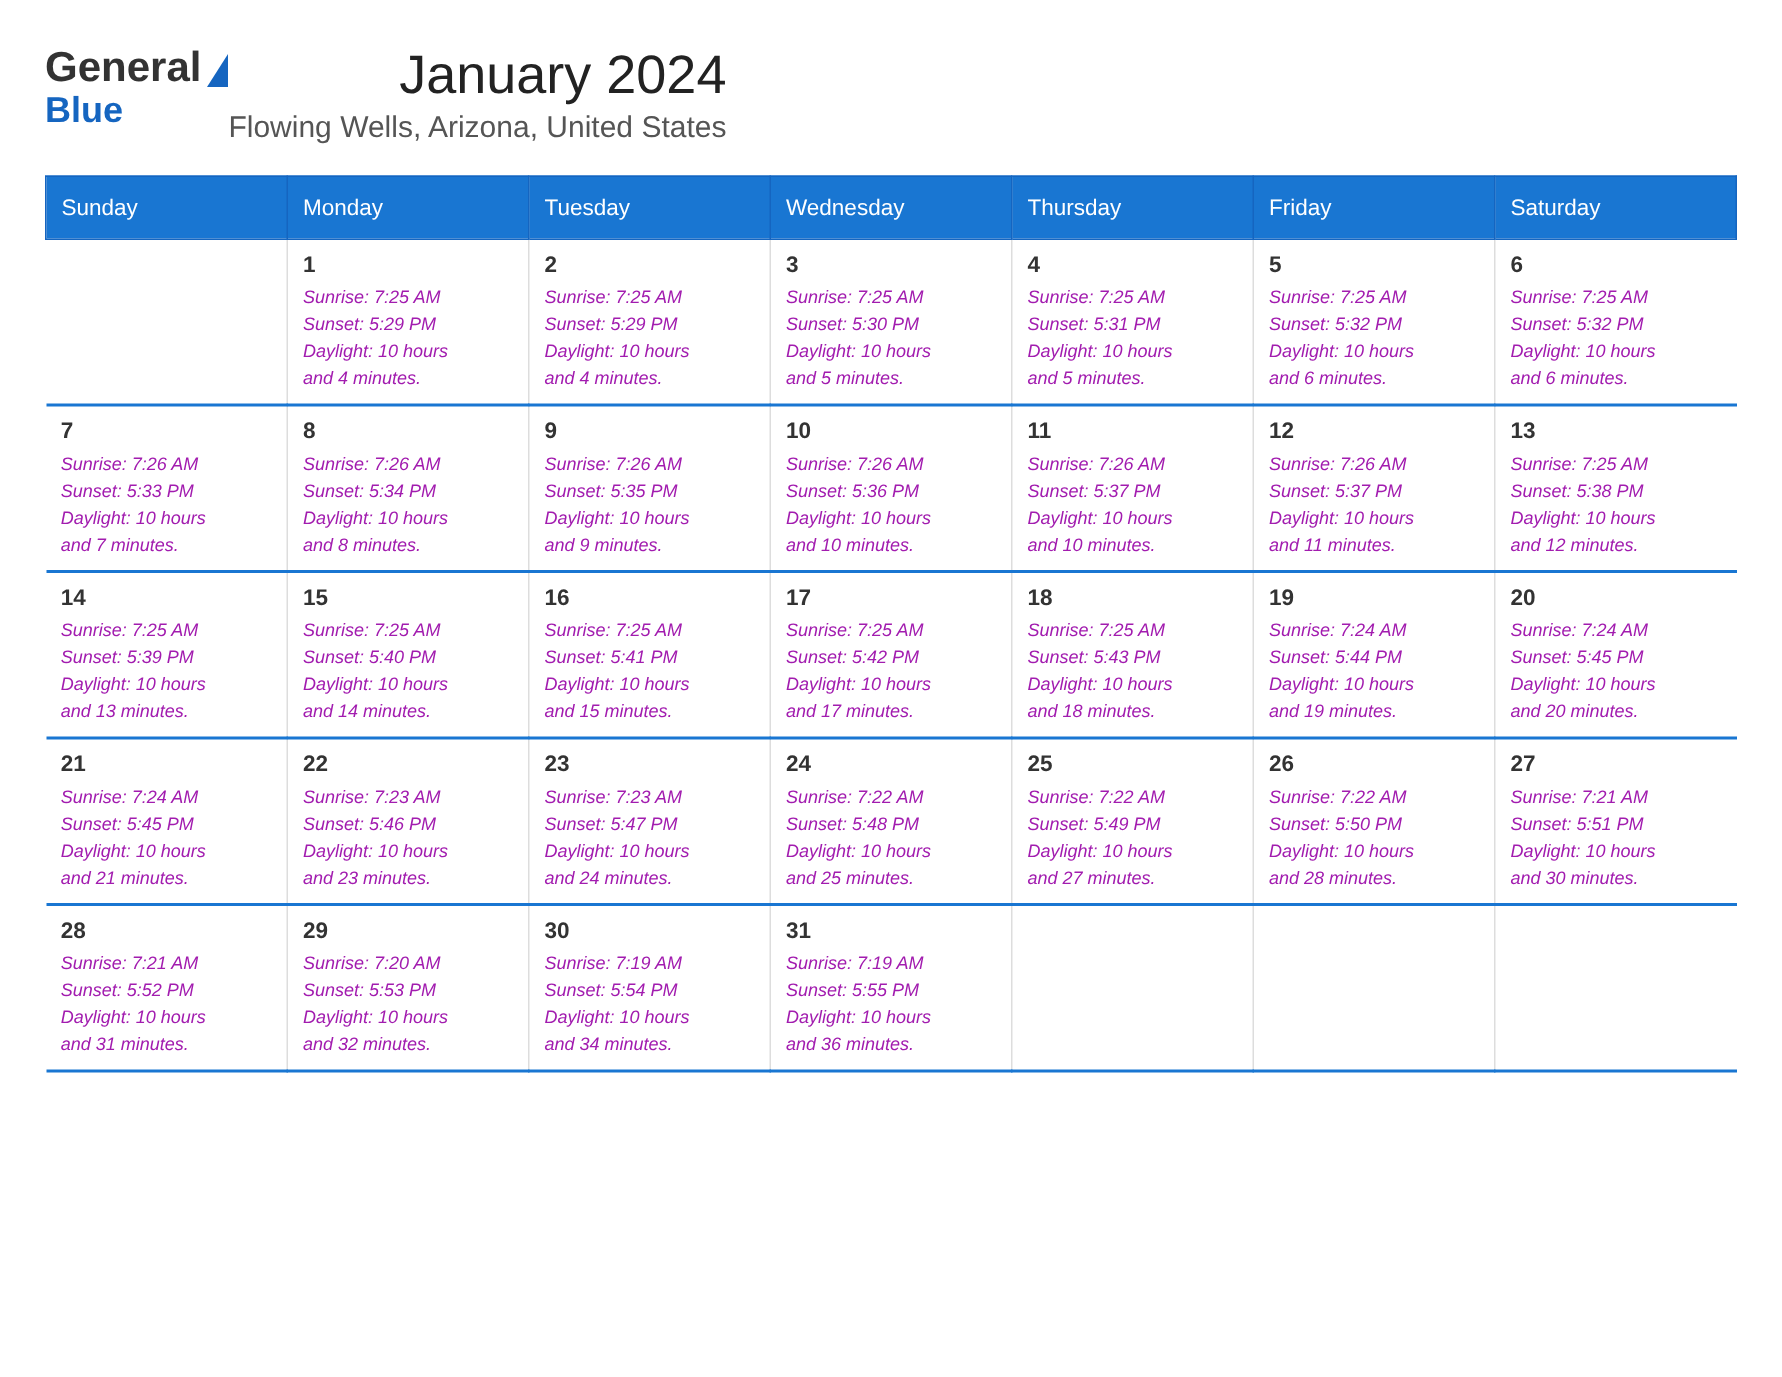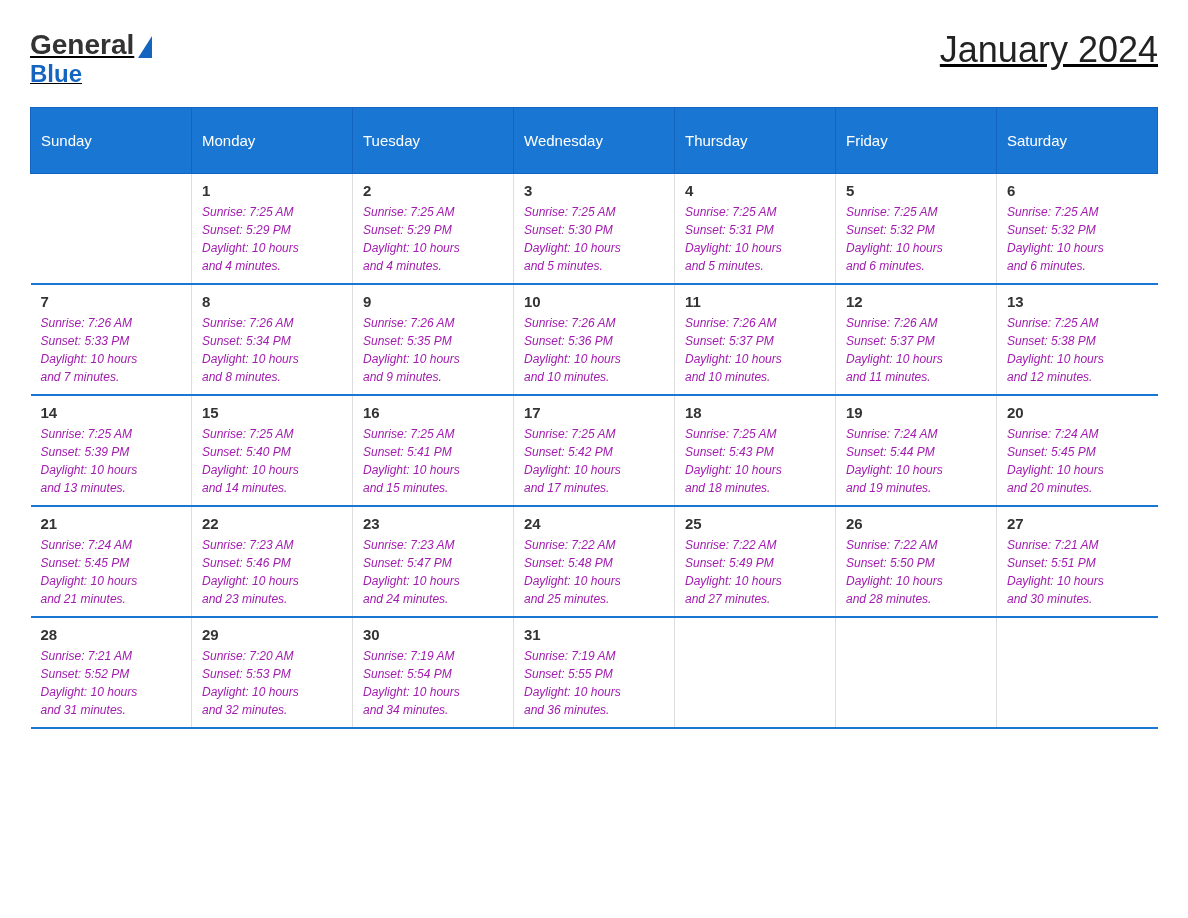--- a/index.html
+++ b/index.html
@@ -5,24 +5,22 @@
     * { box-sizing: border-box; margin: 0; padding: 0; }
     body {
       font-family: Arial, sans-serif;
       background: #fff;
       padding: 30px;
       width: 1188px;
       min-height: 918px;
     }
     .header {
       display: flex;
-      justify-content: space-between;
       align-items: flex-start;
       margin-bottom: 20px;
-      text-decoration: underline;
     }
     .logo {
       display: flex;
       align-items: center;
       gap: 4px;
     }
     .logo-text-general {
       font-size: 28px;
       font-weight: bold;
       color: #333;
@@ -60,21 +58,21 @@
     table {
       width: 100%;
       border-collapse: collapse;
       table-layout: fixed;
     }
     thead tr th {
       background-color: #1976d2;
       color: #fff;
       font-size: 15px;
       font-weight: normal;
-      padding: 24px 10px;
+      padding: 12px 10px;
       text-align: left;
       border: 1px solid #1565c0;
     }
     tbody tr {
       border-bottom: 2px solid #1976d2;
     }
     tbody tr td {
       vertical-align: top;
       padding: 8px 10px;
       font-size: 12.5px;
@@ -106,20 +104,21 @@
     <div class="logo">
       <span class="logo-text-general">General</span>
       <span class="logo-triangle"></span>
     </div>
     <div>
       <span class="logo-blue">Blue</span>
     </div>
   </div>
   <div class="title-section">
     <div class="month-title">January 2024</div>
+    <div class="location-title">Flowing Wells, Arizona, United States</div>
   </div>
 </div>
 
 <table>
   <thead>
     <tr>
     <th>Sunday</th>
         <th>Monday</th>
         <th>Tuesday</th>
         <th>Wednesday</th>

